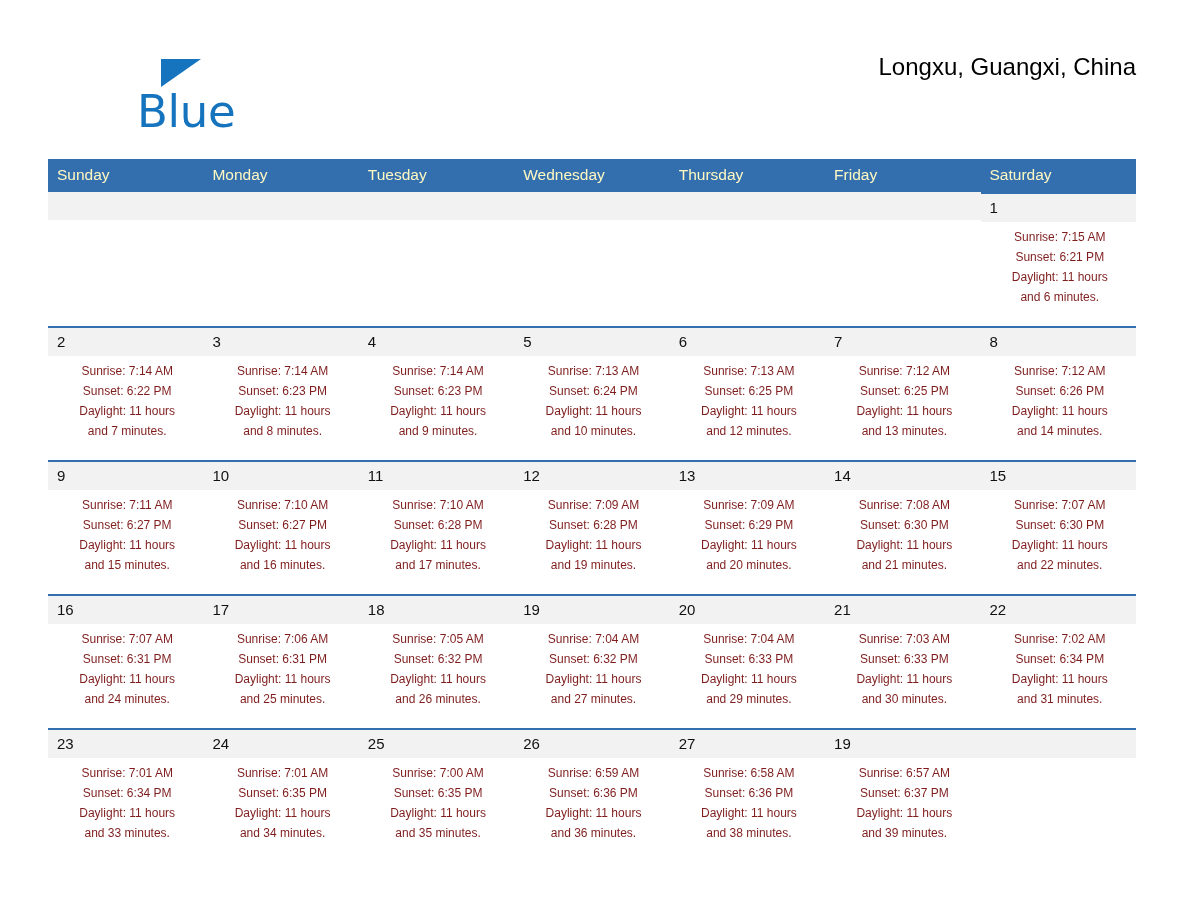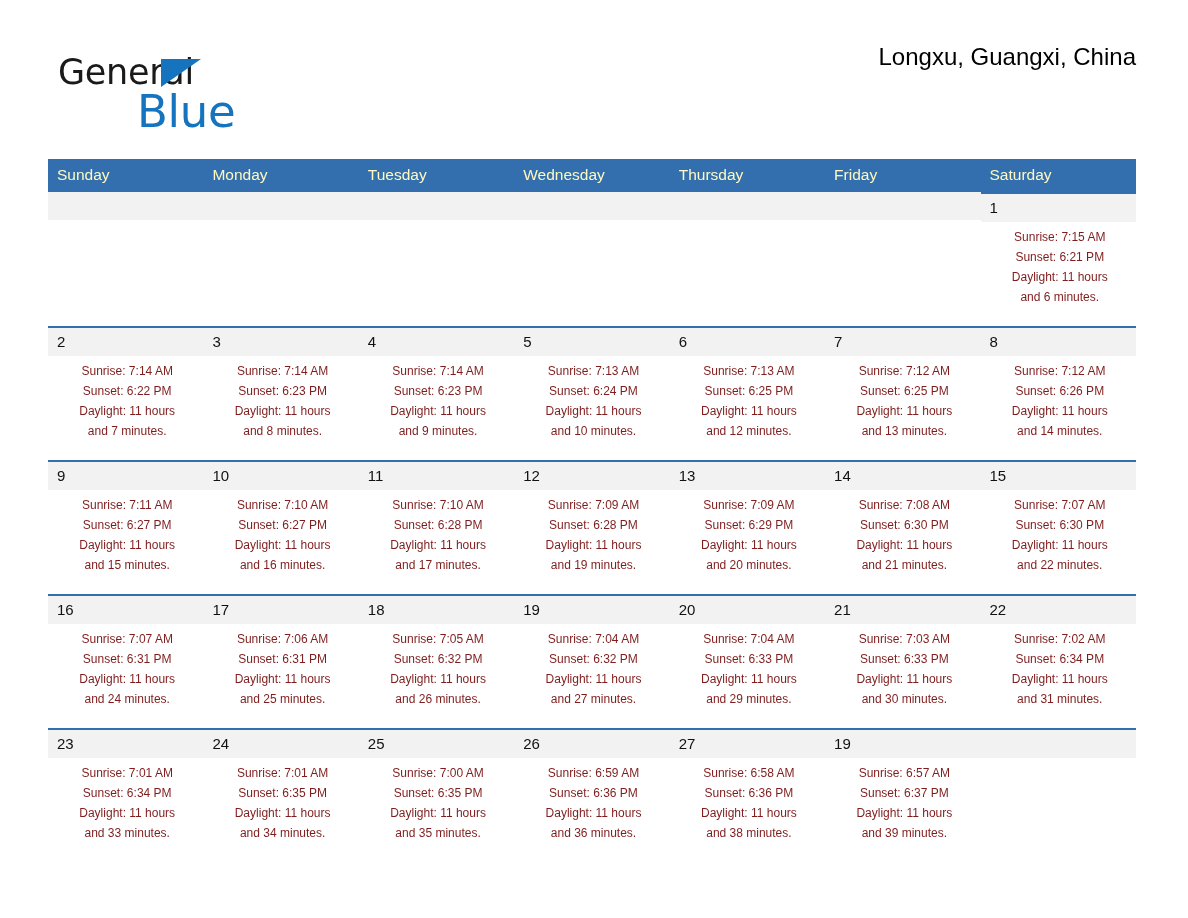--- a/index.html
+++ b/index.html
@@ -77,21 +77,21 @@
     font-weight: 400;
     color: #000;
     line-height: 52px;
     white-space: nowrap;
   }
   .location {
     font-size: 24px;
     font-weight: 400;
     color: #000;
     line-height: 30px;
-    margin-top: 2px;
+    margin-top: 12px;
     white-space: nowrap;
   }
 
   
   .cal {
     position: absolute;
     left: 48px;
     top: 159px;
     width: 1088px;
     border-collapse: collapse;
@@ -143,21 +143,20 @@
   .info div { white-space: nowrap; }
 </style>
 </head>
 <body>
 
 <div class="page">
 
   <div class="top">
 
     <div class="brand">
-      <span class="brand-general">General</span>
       <span class="brand-tri"></span>
       <span class="brand-blue">Blue</span>
     </div>
 
     <div class="title-block">
       <div class="location">Longxu, Guangxi, China</div>
     </div>
 
   </div>
 

